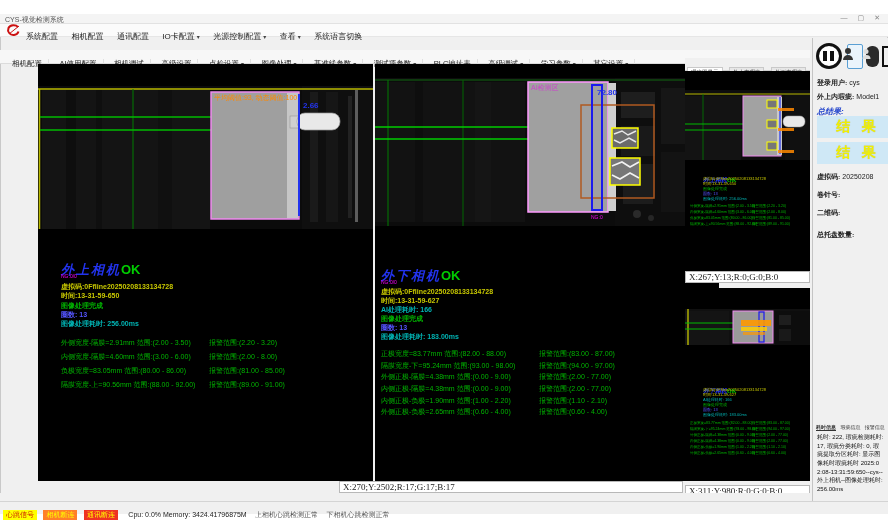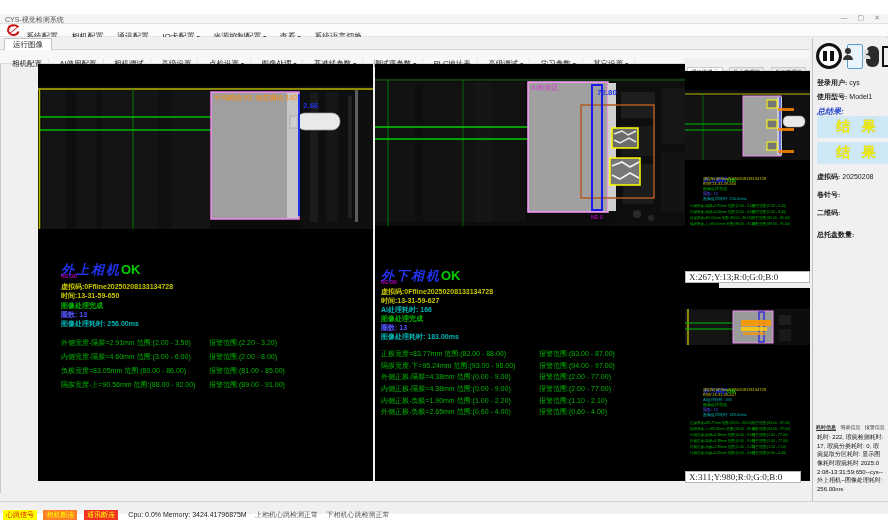--- a/index.html
+++ b/index.html
@@ -29,21 +29,21 @@
   .toolitem { display:inline-block; font-size:7.5px; color:#222; padding:0 6px; border-right:1px solid #e0e0e0; }
 
   
   .panel { position:absolute; background:#000;margin-left:36px; }
   .panel-left  { left:2px;   top:64px; width:335px; height:417px; }
   .panel-center{ left:339px; top:64px; width:344px; height:417px; }
   .coordbar { position:absolute; height:12px; background:#fff; border:1px solid #b8b8b8; font-family:"Liberation Serif", serif; font-size:9px; color:#222; padding:0 3px; line-height:11px; }
   .coord-left   { left:2px;   top:481px; width:335px; }
   .coord-center { left:339px; top:481px; width:344px; }
   .coord-t1 { left:685px; top:271px; width:125px; }
-  .coord-t2 { left:685px; top:471px; width:116px; }
+  .coord-t2 { left:685px; top:485px; width:125px; }
   .lowerstrip { position:absolute; left:0; top:493px; width:812px; height:8px; background:#f0f0f0; }
 
   
   .restext { position:absolute; white-space:nowrap; }
   .cam-title { font-family:"Liberation Serif", serif; font-style:italic; font-weight:bold; font-size:13px; color:#2233ee; letter-spacing:2px; }
   .cam-ok { font-style:normal; font-weight:bold; font-size:13px; color:#00cc00; letter-spacing:0; }
   .t-ng { font-size:5px; color:#ff00ff; }
   .t-code { font-size:7px; color:#c8c800; font-weight:bold; }
   .t-green { font-size:7px; color:#00b400; font-weight:bold; }
   .t-blue { font-size:7px; color:#5555ff; font-weight:bold; }
@@ -122,23 +122,20 @@
       <span class="menuitem">系统配置</span>
       <span class="menuitem">相机配置</span>
       <span class="menuitem">通讯配置</span>
       <span class="menuitem caret">IO卡配置</span>
       <span class="menuitem caret">光源控制配置</span>
       <span class="menuitem caret">查看</span>
       <span class="menuitem">系统语言切换</span>
     </span>
   </div>
 
-  <div class="tabrow">
-    <div class="maintab">运行图像</div>
-  </div>
 
   <div class="toolbar">
     <span class="toolitem">相机配置</span>
     <span class="toolitem">AI使用配置</span>
     <span class="toolitem">相机调试</span>
     <span class="toolitem">高级设置</span>
     <span class="toolitem caret">点检设置</span>
     <span class="toolitem caret">图像处理</span>
     <span class="toolitem caret">基准线参数</span>
     <span class="toolitem caret">测试项参数</span>
@@ -237,20 +234,21 @@
     <div class="restext t-blue" style="left:6px; top:259px;">圈数: 13</div>
     <div class="restext t-cyan" style="left:6px; top:268px;">图像处理耗时: 183.00ms</div>
 
     <div class="mrow" style="left:6px; top:285px;"><span class="m1">正极宽度=83.77mm 范围:(82.00 - 88.00)</span><span class="m2">报警范围:(83.00 - 87.00)</span></div>
     <div class="mrow" style="left:6px; top:297px;"><span class="m1">隔膜宽度-下=95.24mm 范围:(93.00 - 98.00)</span><span class="m2">报警范围:(94.00 - 97.00)</span></div>
     <div class="mrow" style="left:6px; top:308px;"><span class="m1">外侧正极-隔膜=4.38mm 范围:(0.00 - 9.00)</span><span class="m2">报警范围:(2.00 - 77.00)</span></div>
     <div class="mrow" style="left:6px; top:320px;"><span class="m1">内侧正极-隔膜=4.38mm 范围:(0.00 - 9.00)</span><span class="m2">报警范围:(2.00 - 77.00)</span></div>
     <div class="mrow" style="left:6px; top:332px;"><span class="m1">内侧正极-负极=1.90mm 范围:(1.00 - 2.20)</span><span class="m2">报警范围:(1.10 - 2.10)</span></div>
     <div class="mrow" style="left:6px; top:343px;"><span class="m1">外侧正极-负极=2.65mm 范围:(0.60 - 4.00)</span><span class="m2">报警范围:(0.60 - 4.00)</span></div>
   </div>
+  <div class="coordbar coord-center">X:270;Y:2502;R:17;G:17;B:17</div>
 
   <div class="thumbtabs">
     <span class="ttab">瑕疵图显示</span>
     <span class="ttab inactive">外上内瑕疵</span>
     <span class="ttab inactive">外下内瑕疵</span>
   </div>
 
   <div class="thumb thumb1">
     <svg viewBox="0 0 125 70" width="125" height="70" style="position:absolute;left:0;top:19px;">
       <rect x="0" y="0" width="125" height="70" fill="#0d0d0d"></rect>
@@ -342,21 +340,21 @@
     <svg class="btn-exit" viewBox="0 0 17 23">
       <path d="M2,2 h9 v19 h-9 z" fill="none" stroke="#111" stroke-width="2"></path>
       <path d="M8,11 h7 m-3,-3 l3,3 l-3,3" fill="none" stroke="#111" stroke-width="1.6"></path>
     </svg>
 
     <div class="sb-row" style="top:40px;">
       <span class="sb-label">登录用户:</span>
       <span>cys</span>
     </div>
     <div class="sb-row" style="top:54px;">
-      <span class="sb-label">使用型号:</span>
+      <span class="sb-label">外上内瑕疵:</span>
       <span>Model1</span>
     </div>
     <div class="sb-row sb-total" style="top:68px;text-align:right;">总结果:</div>
     <div class="result-box" style="top:78px;">
       <span>结 果</span>
     </div>
     <div class="result-box" style="top:104px;">
       <span>结 果</span>
     </div>
     <div class="sb-row" style="top:134px;">

